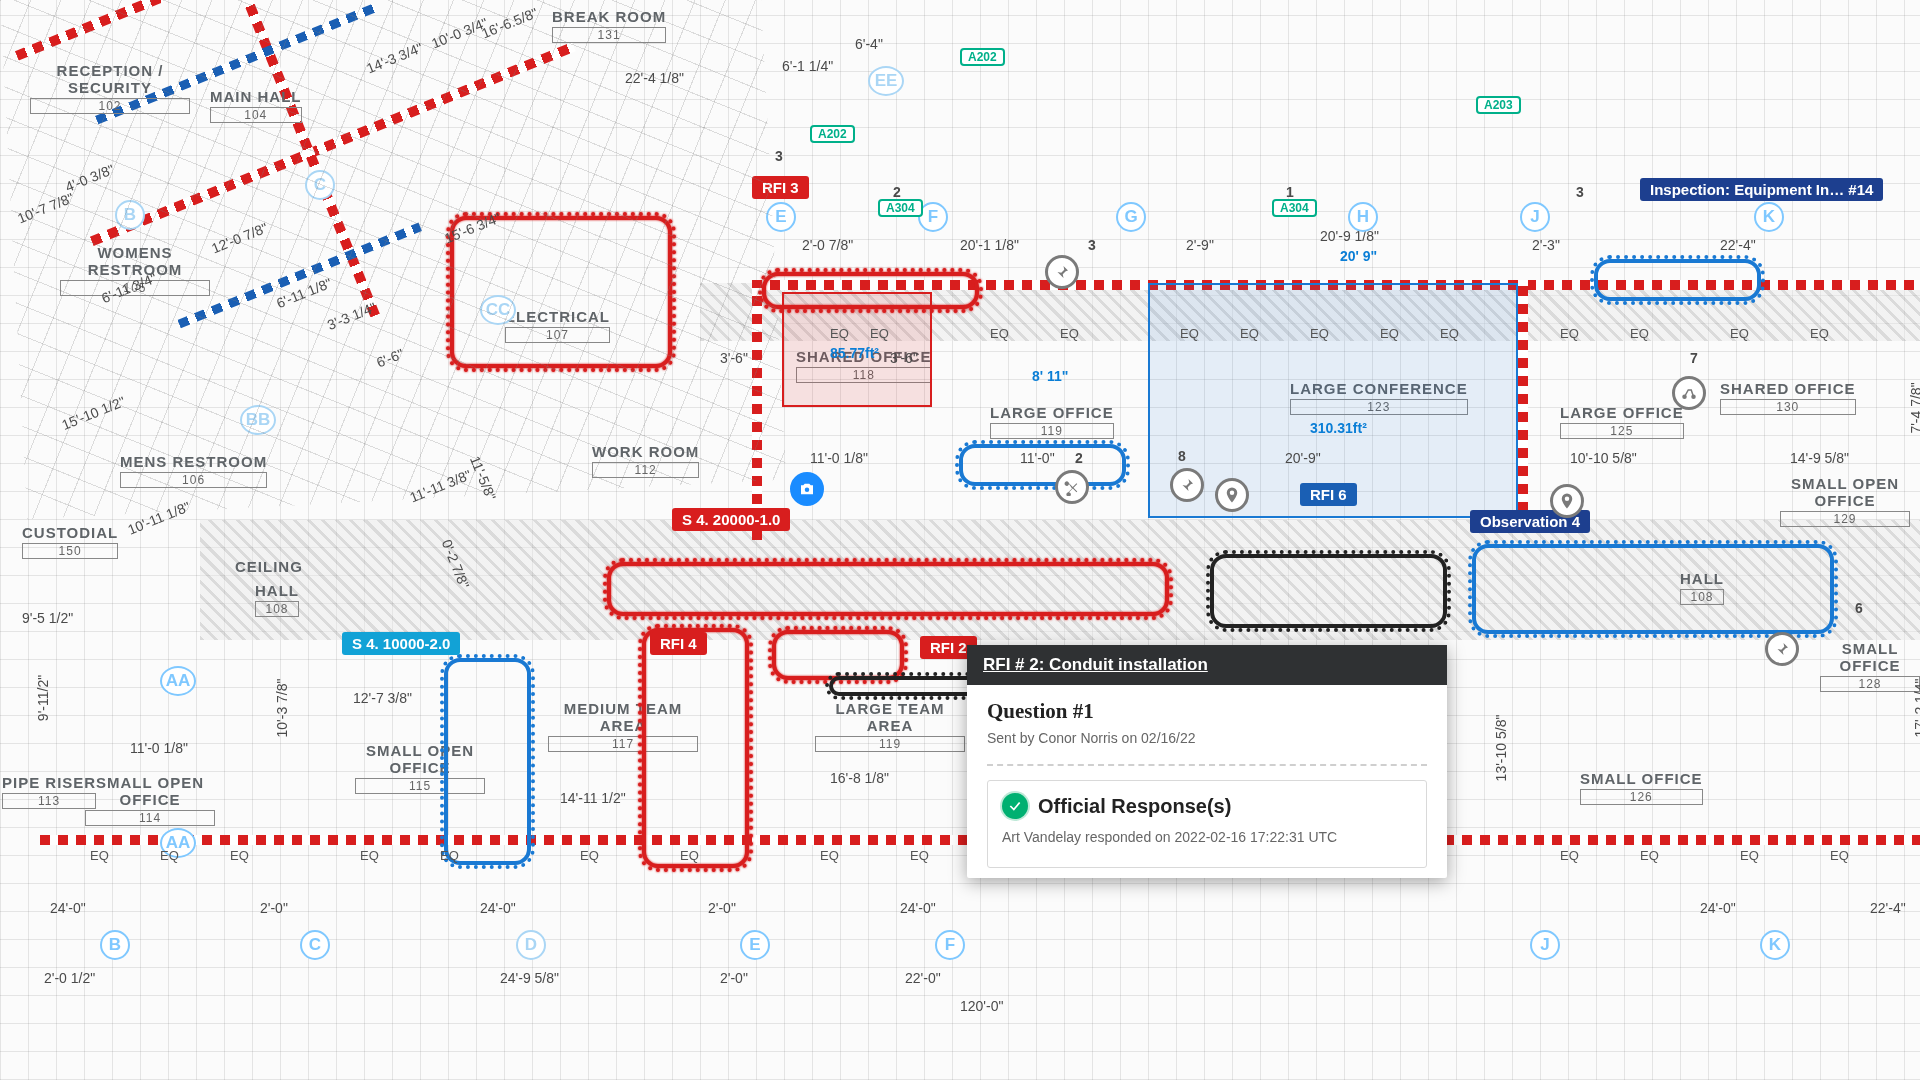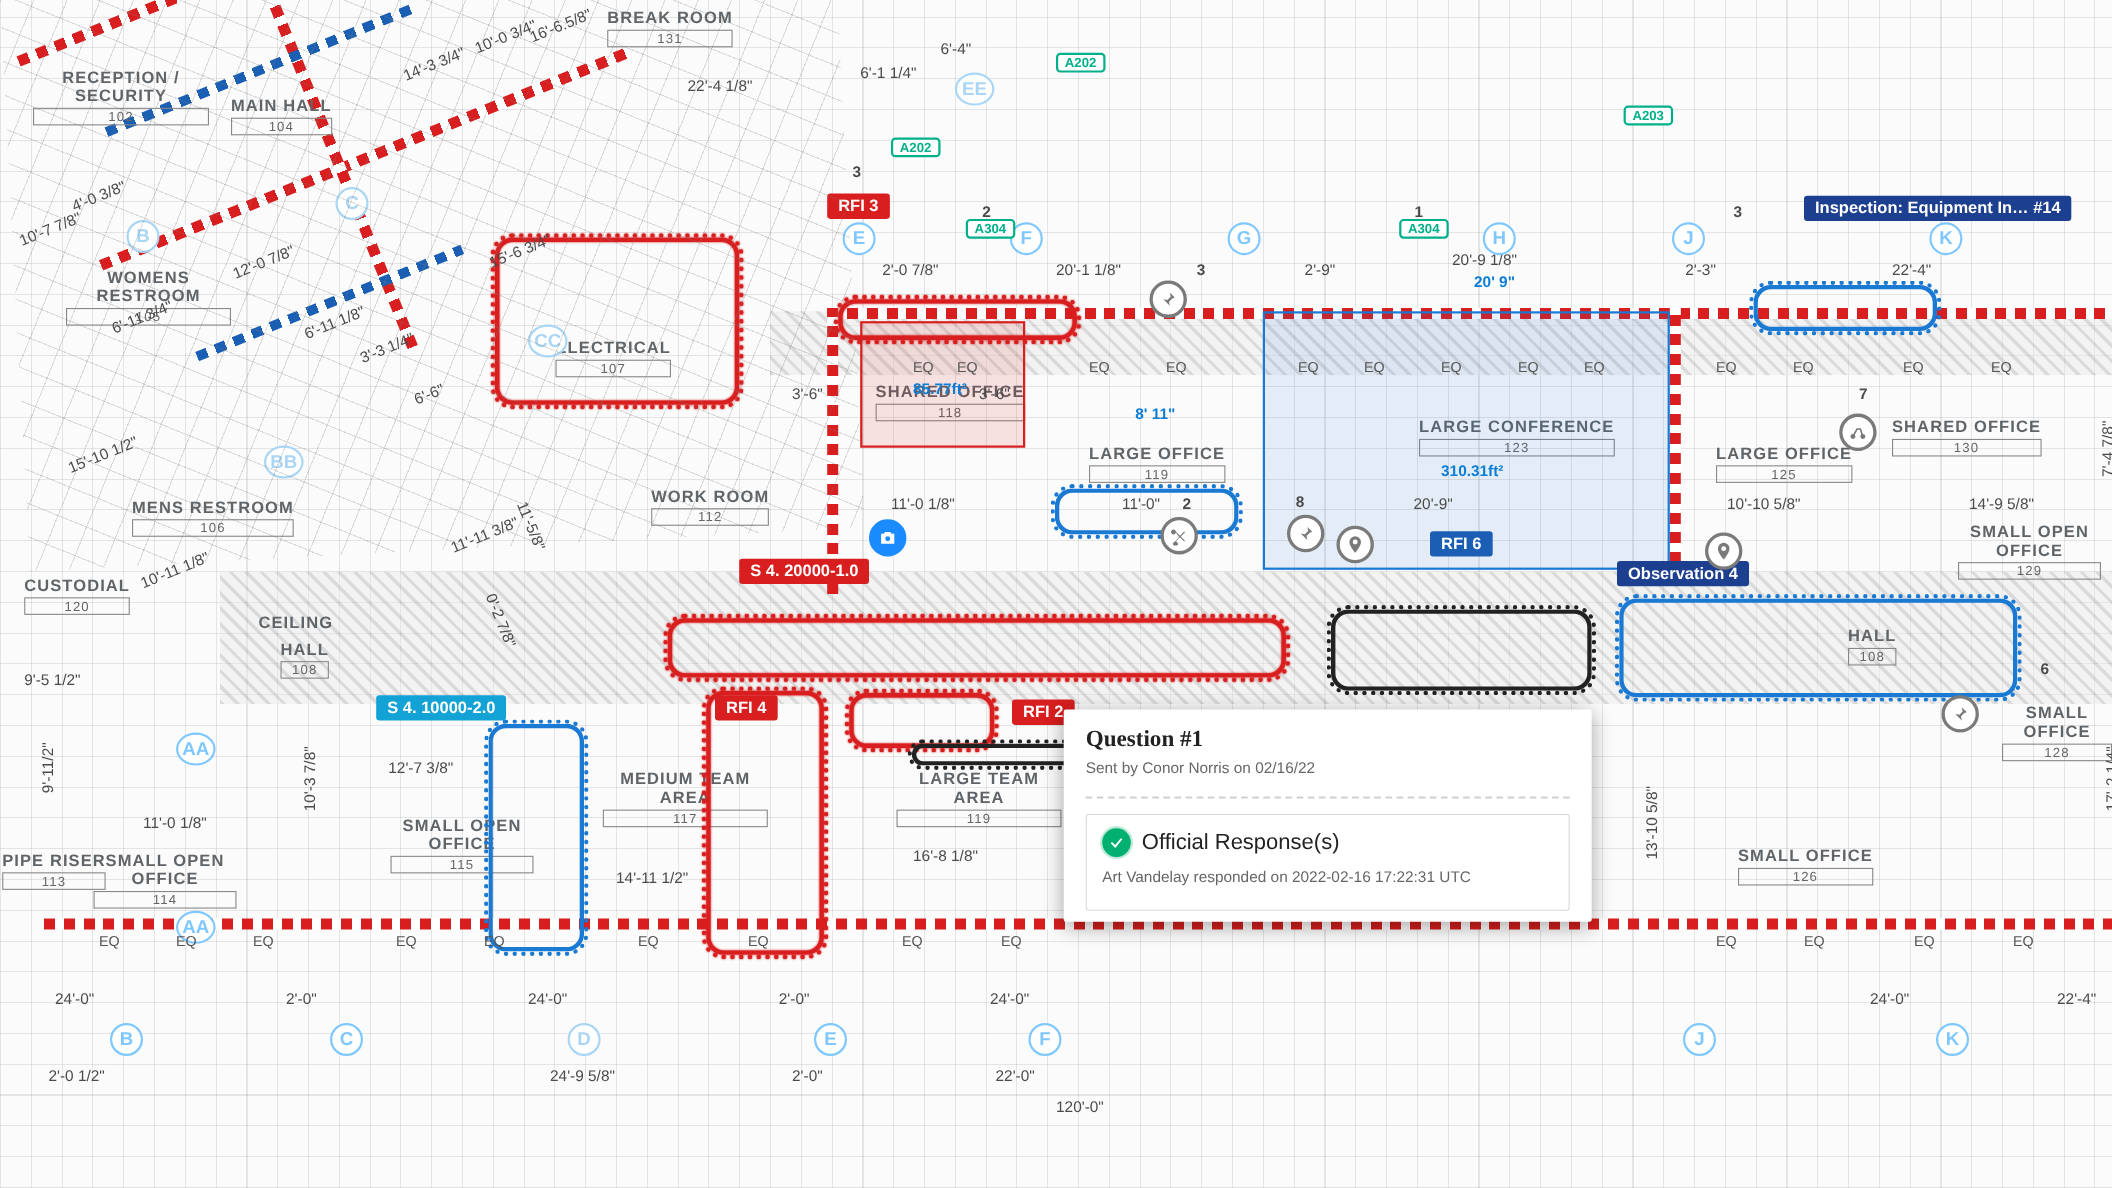--- a/index.html
+++ b/index.html
@@ -106,21 +106,21 @@
   .popup-body .sent { font-size:14px; color:#666; margin-bottom:10px; }
   .popup-body .q-text {
     background:#ededed; padding:12px 14px; font-size:17px; color:#222;
   }
   .dash-sep {
     border:0; border-top:2px dashed #cfcfcf; margin:18px 0 14px;
   }
   .resp-box {
     border:1px solid #d9d9d9; border-radius:3px; padding:12px 14px;
   }
-  .resp-title { display:flex; align-items:center; gap:10px; font-size:20px; font-weight:400; color:#222; }
+  .resp-title { display:flex; align-items:center; gap:10px; font-size:20px; font-weight:700; color:#222; }
   .check-badge {
     width:26px; height:26px; border-radius:50%;
     background:#00b071; display:flex; align-items:center; justify-content:center;
     box-shadow:0 0 0 2px #bfe9d8;
   }
   .check-badge svg { width:14px; height:14px; stroke:#fff; fill:none; stroke-width:3; }
   .resp-meta { font-size:14px; color:#666; margin:10px 0; }
   .resp-text {
     background:#ededed; padding:12px 14px; font-size:17px; color:#222;
   }
@@ -160,21 +160,21 @@
     <div class="red-wall v" style="position:absolute; left:230px; top:120px; width:10px; height:380px;"></div>
     <div class="blue-wall" style="position:absolute; left:50px; top:210px; width:300px; height:9px;"></div>
     <div class="blue-wall" style="position:absolute; left:50px; top:430px; width:260px; height:9px;"></div>
   </div>
 
   <div class="room-label" style="left:552px; top:8px;"><span>BREAK ROOM</span><small>131</small></div>
   <div class="room-label" style="left:30px; top:62px; max-width:160px;"><span>RECEPTION / SECURITY</span><small>102</small></div>
   <div class="room-label" style="left:210px; top:88px;"><span>MAIN HALL</span><small>104</small></div>
   <div class="room-label" style="left:60px; top:244px; max-width:150px;"><span>WOMENS RESTROOM</span><small>105</small></div>
   <div class="room-label" style="left:120px; top:453px; max-width:160px;"><span>MENS RESTROOM</span><small>106</small></div>
-  <div class="room-label" style="left:22px; top:524px;"><span>CUSTODIAL</span><small>120</small></div>
+  <div class="room-label" style="left:22px; top:524px;"><span>CUSTODIAL</span><small>150</small></div>
   <div class="room-label" style="left:505px; top:308px;"><span>ELECTRICAL</span><small>107</small></div>
   <div class="room-label" style="left:592px; top:443px;"><span>WORK ROOM</span><small>112</small></div>
   <div class="room-label" style="left:255px; top:582px;"><span>HALL</span><small>108</small></div>
   <div class="room-label" style="left:1680px; top:570px;"><span>HALL</span><small>108</small></div>
   <div class="room-label" style="left:796px; top:348px;"><span>SHARED OFFICE</span><small>118</small></div>
   <div class="room-label" style="left:1720px; top:380px;"><span>SHARED OFFICE</span><small>130</small></div>
   <div class="room-label" style="left:990px; top:404px;"><span>LARGE OFFICE</span><small>119</small></div>
   <div class="room-label" style="left:1560px; top:404px;"><span>LARGE OFFICE</span><small>125</small></div>
   <div class="room-label" style="left:1290px; top:380px;"><span>LARGE CONFERENCE</span><small>123</small></div>
   <div class="room-label" style="left:85px; top:774px; max-width:130px;"><span>SMALL OPEN OFFICE</span><small>114</small></div>
@@ -375,20 +375,23 @@
   <div class="eq" style="left:820px;top:848px;">EQ</div>
   <div class="eq" style="left:910px;top:848px;">EQ</div>
   <div class="eq" style="left:1560px;top:848px;">EQ</div>
   <div class="eq" style="left:1640px;top:848px;">EQ</div>
   <div class="eq" style="left:1740px;top:848px;">EQ</div>
   <div class="eq" style="left:1830px;top:848px;">EQ</div>
 
 </div>
 
 <div class="popup">
+  <div class="popup-header">
+    <a href="#">RFI # 2: Conduit installation</a>
+  </div>
   <div class="popup-body">
     <h3>Question #1</h3>
     <div class="sent">Sent by Conor Norris on 02/16/22</div>
     <hr class="dash-sep">
     <div class="resp-box">
       <div class="resp-title">
         <span class="check-badge">
           <svg viewBox="0 0 24 24">
               <polyline points="4,12 10,18 20,6"></polyline>
             </svg>

